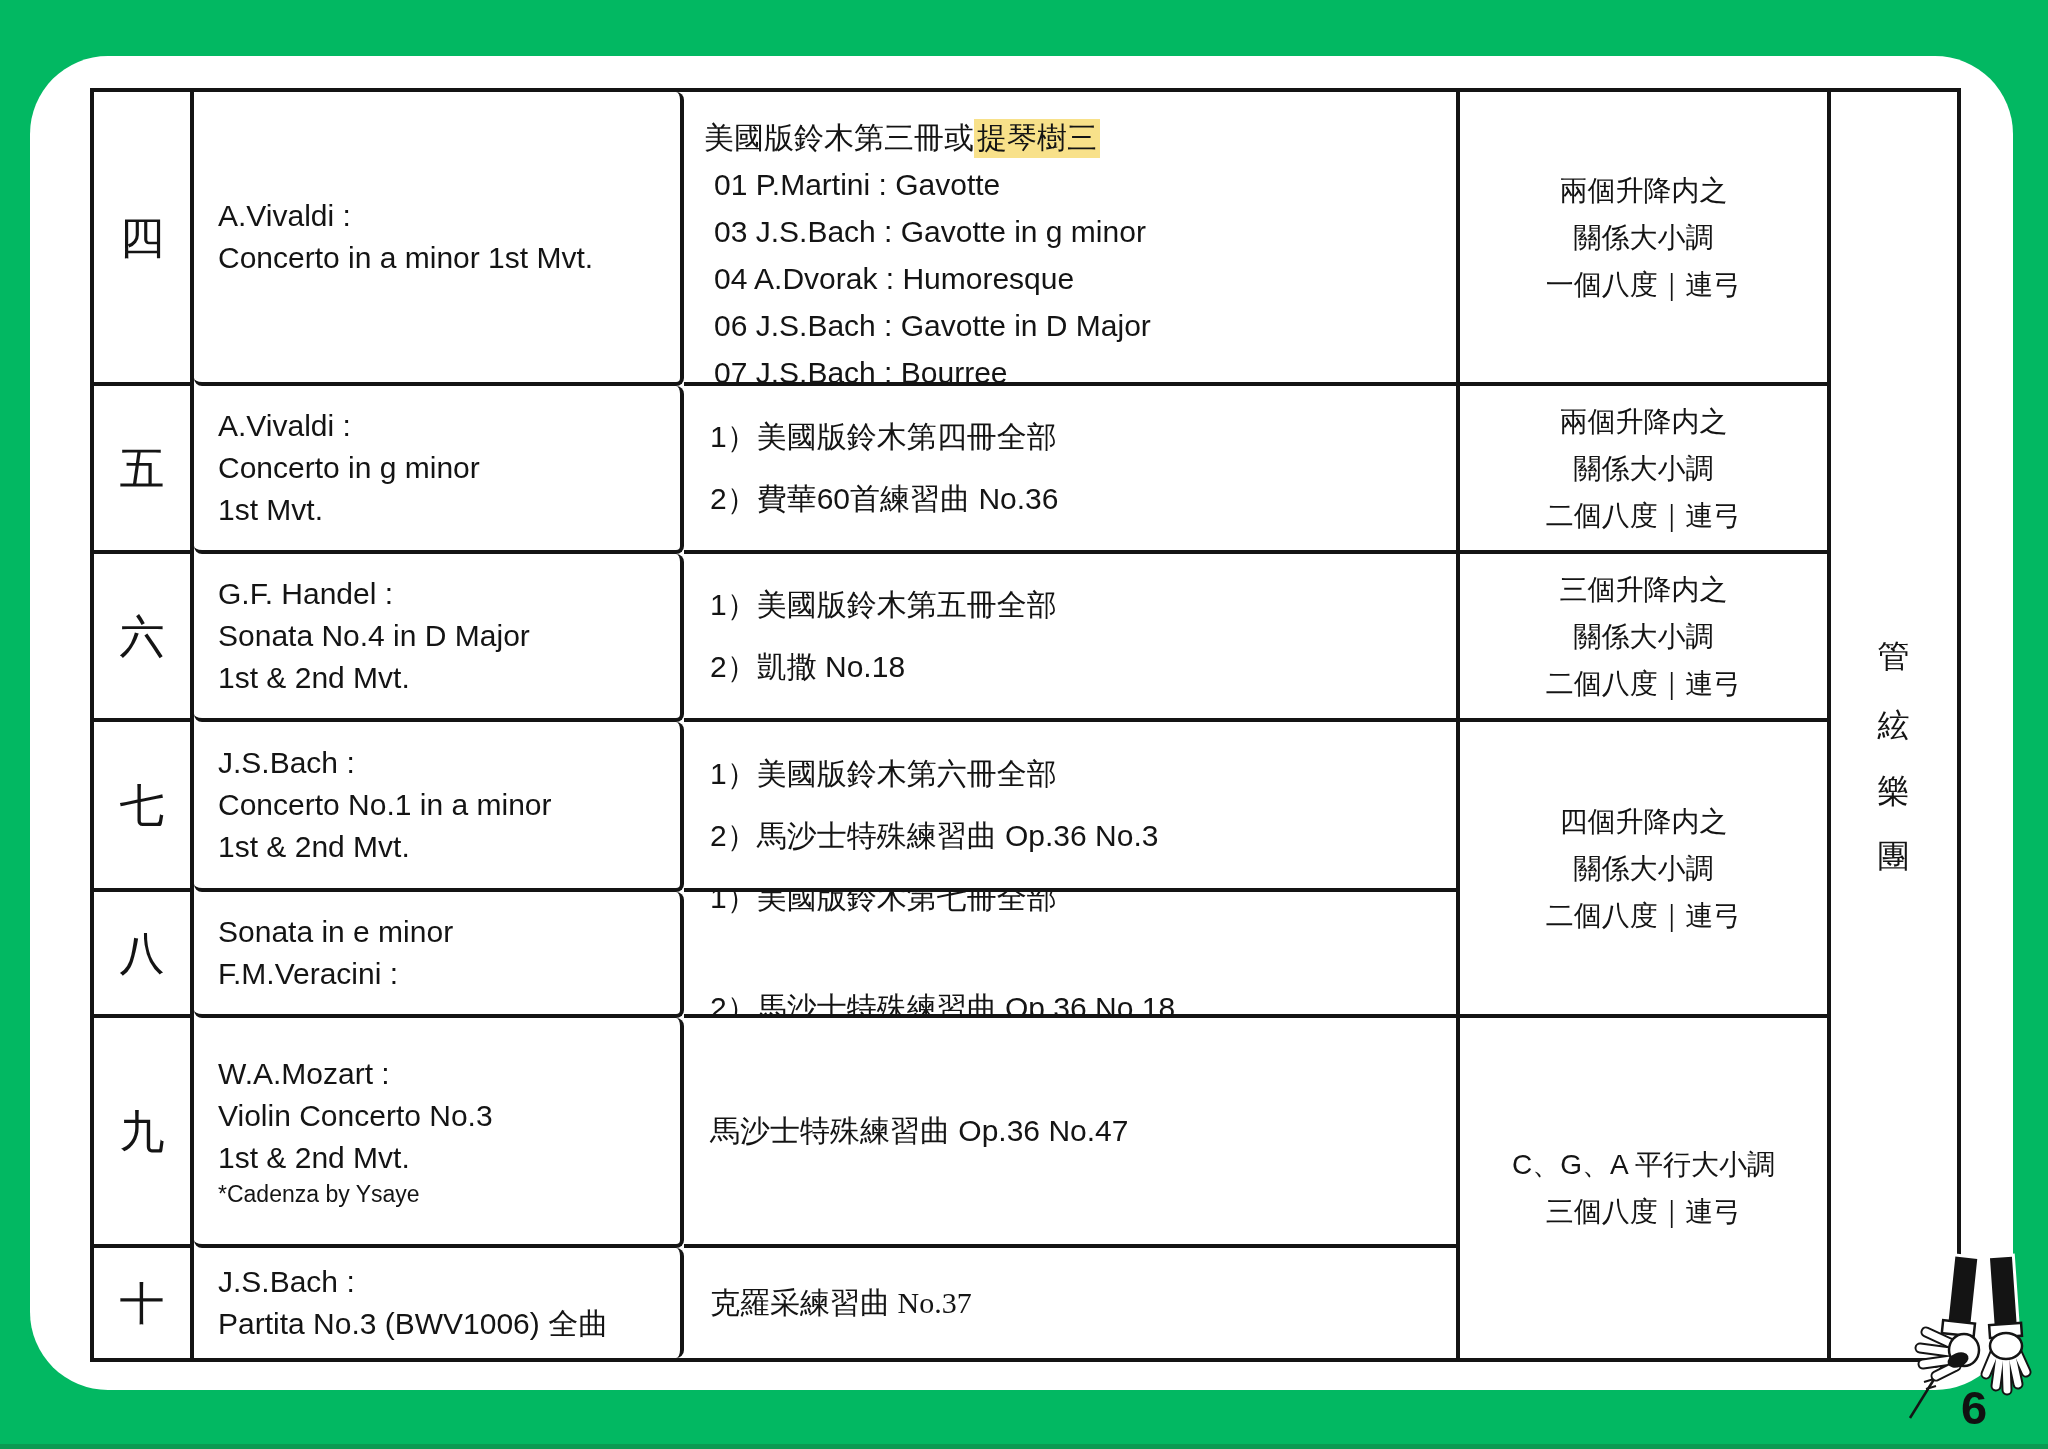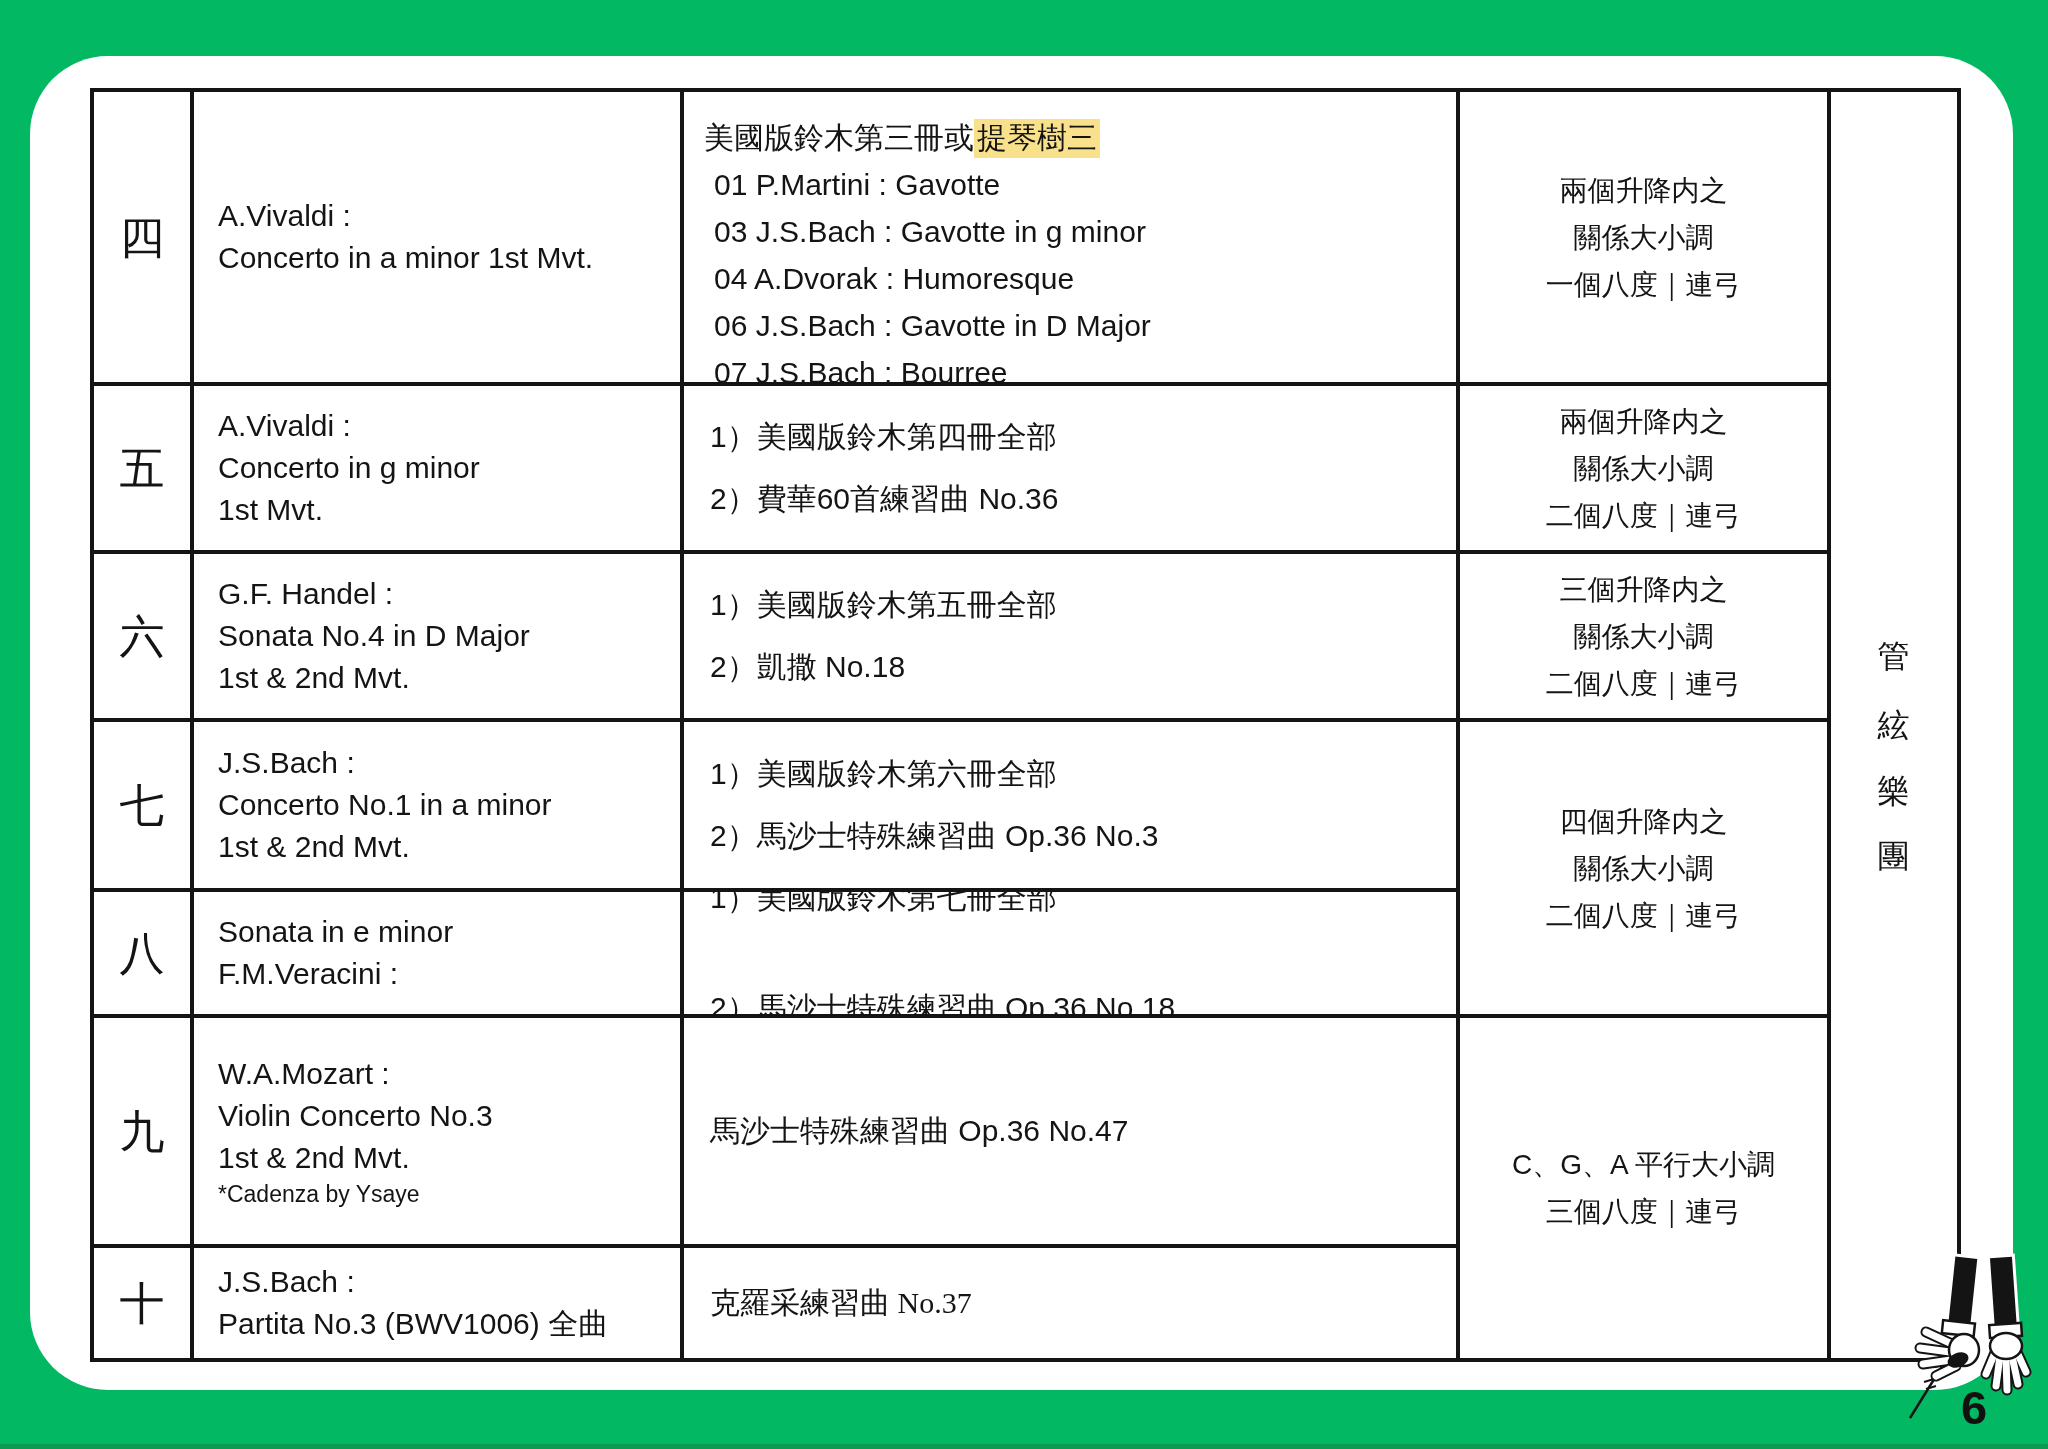--- a/index.html
+++ b/index.html
@@ -22,21 +22,21 @@
     border:4px solid #141414;background:#fff;
   }
   .cell{
     border-right:4px solid #141414;border-bottom:4px solid #141414;
     box-sizing:border-box;display:flex;flex-direction:column;justify-content:center;
     overflow:hidden;
   }
   .no-r{border-right:none;}
   .no-b{border-bottom:none;}
   .level-cell{align-items:center;font-size:45px;line-height:1;}
-  .piece-cell{padding-left:24px;padding-right:8px;font-size:30px;line-height:42px;}
+  .piece-cell{padding-left:24px;padding-right:8px;font-size:30px;line-height:42px;border-radius:8px;}
   .piece-note{font-size:23px;line-height:30px;}
   .etude-cell{padding-left:20px;padding-right:8px;font-size:30px;line-height:62px;}
   .etude-cell.list{justify-content:flex-start;padding-top:22px;line-height:47px;}
   .etude-cell.single{line-height:40px;}
   .etude-item{padding-left:6px;}
   .etude-cell.list .etude-item{padding-left:10px;}
   mark{background:#f8e18a;color:#141414;padding:2px 3px 4px 3px;}
   .scales-cell{align-items:center;text-align:center;font-size:28px;line-height:47px;}
   .orch-cell{align-items:center;justify-content:flex-start;padding-top:523px;}
   .orch-text{

